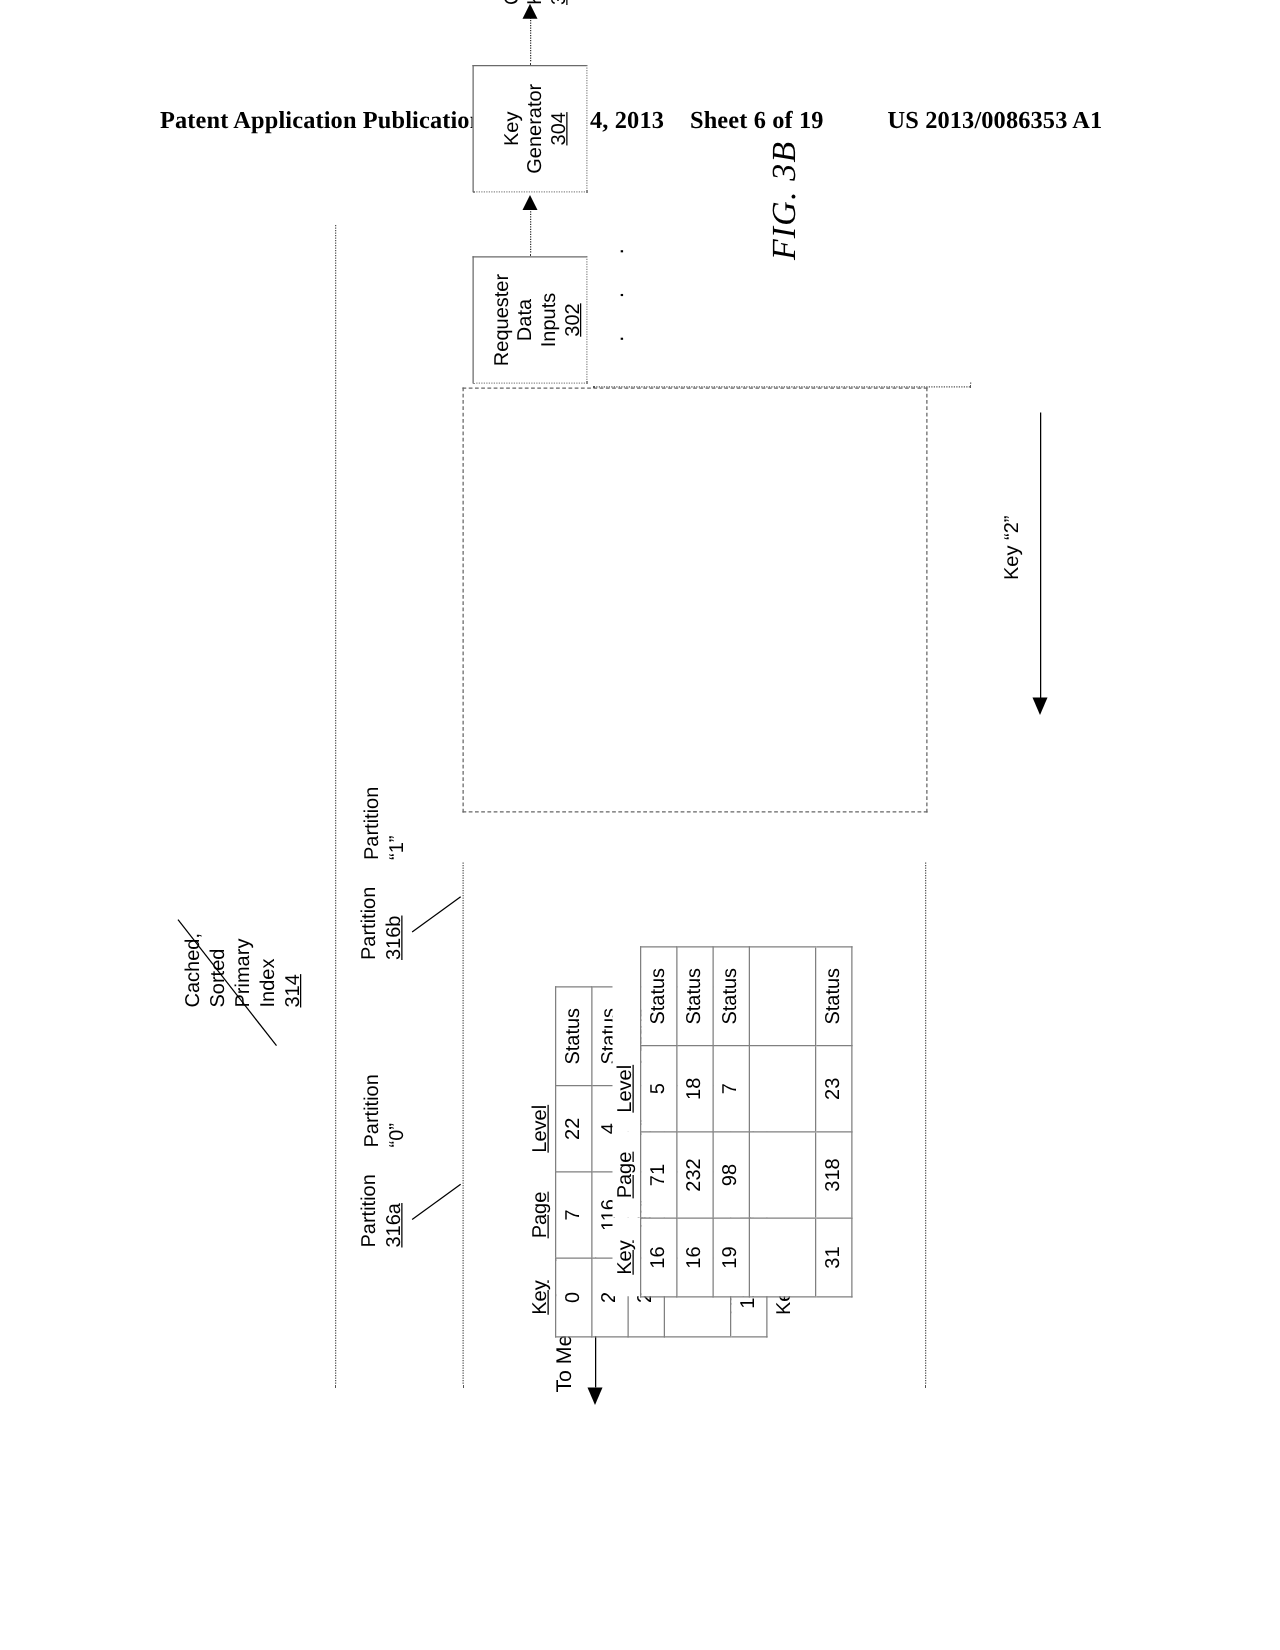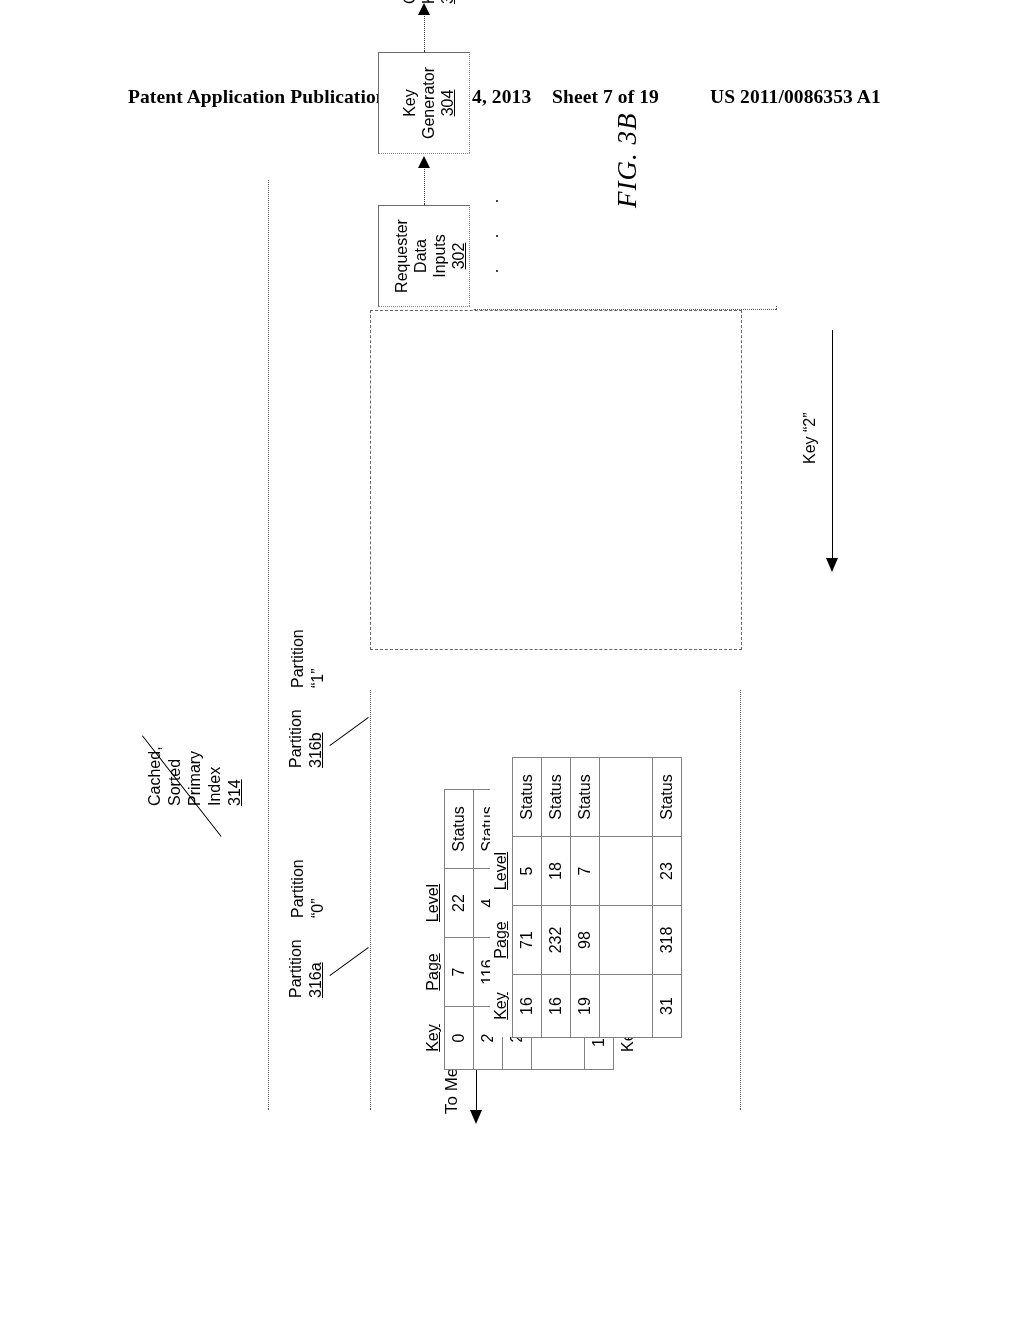--- a/index.html
+++ b/index.html
@@ -160,22 +160,22 @@
     letter-spacing: 12px;
     line-height: 12px;
   }
 </style>
 </head>
 <body>
 
 <div id="page-header">
   <span class="h-pub">Patent Application Publication</span>
   <span class="h-date">Apr. 4, 2013</span>
-  <span class="h-sheet">Sheet 7 of 19</span>
-  <span class="h-num">US 2011/0086353 A1</span>
+  <span class="h-sheet">Sheet 6 of 19</span>
+  <span class="h-num">US 2013/0086353 A1</span>
 </div>
 
 <div id="figure-canvas">
 
   <div class="hline-dot" style="left:210px; top:268px; width:930px;"></div>
 
   <div class="solid-line" style="left:210px; top:476px; width:152px; height:1px;"></div>
   <div style="position:absolute; left:196px; top:470px; width:0; height:0;
               border-top:6px solid transparent; border-bottom:6px solid transparent;
               border-right:14px solid #000;"></div>

